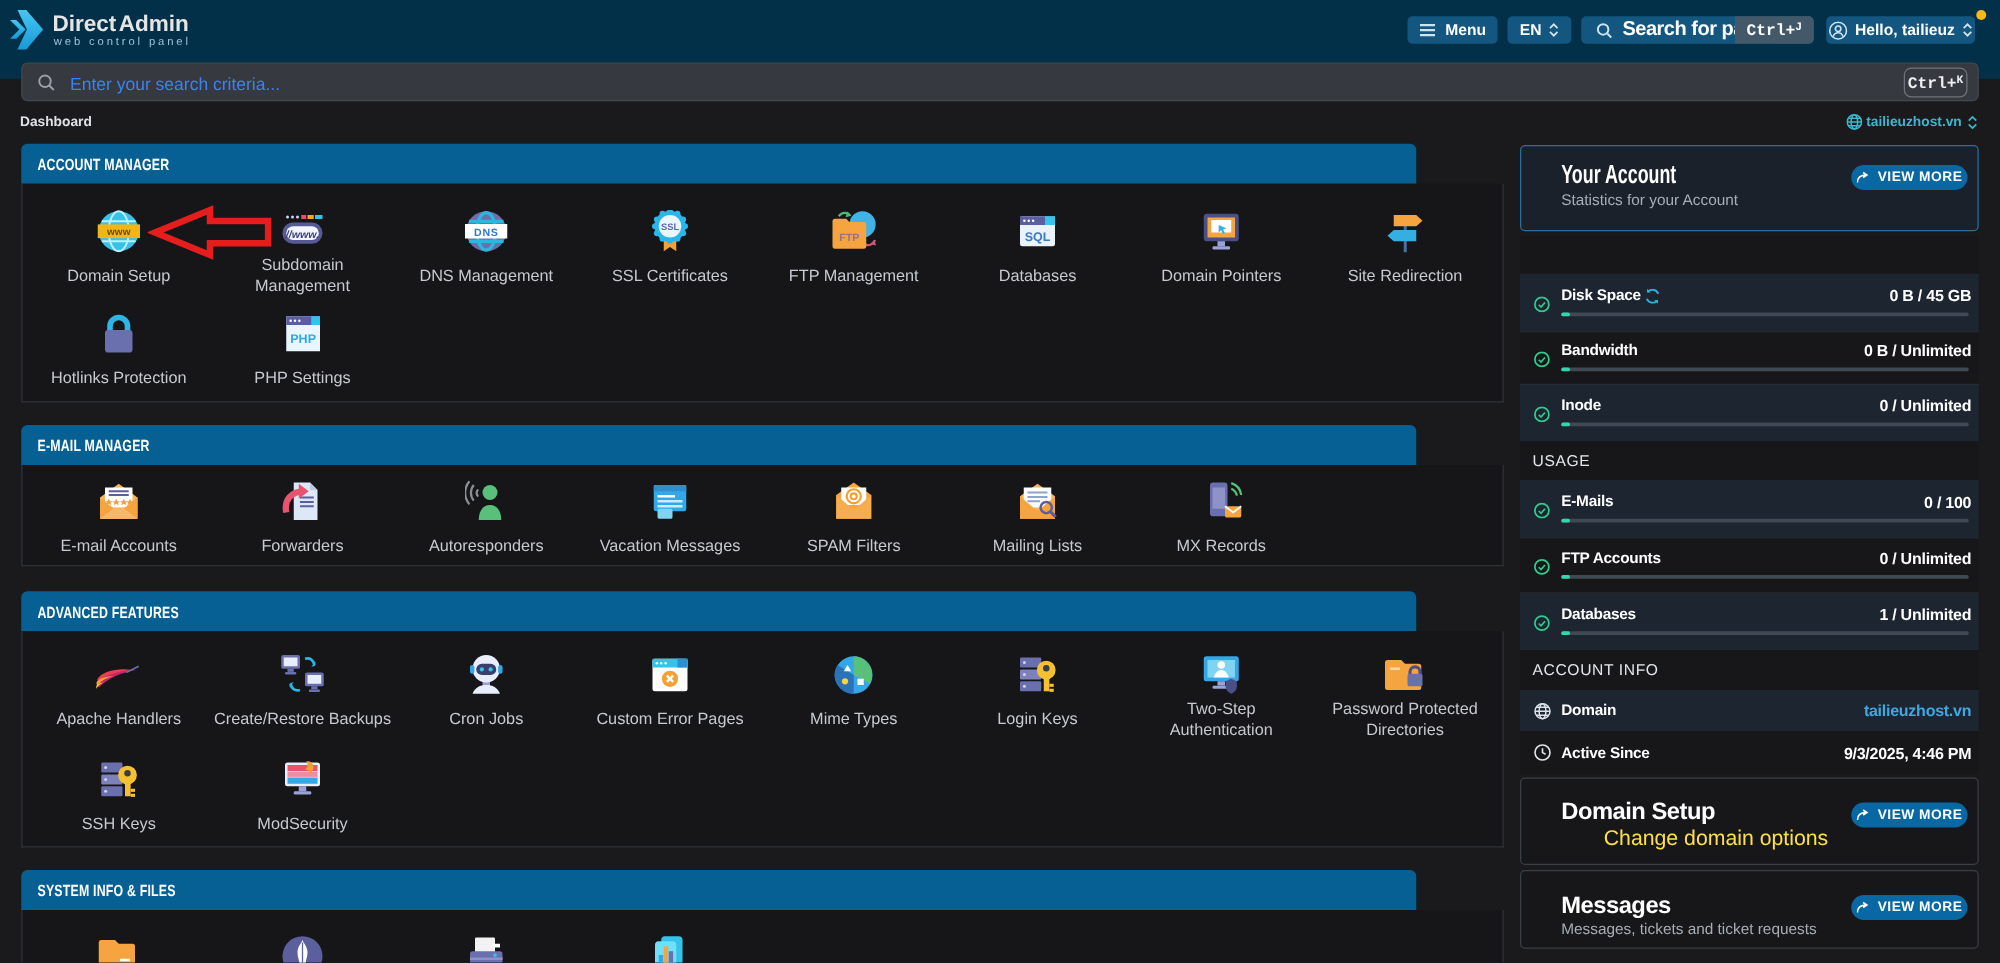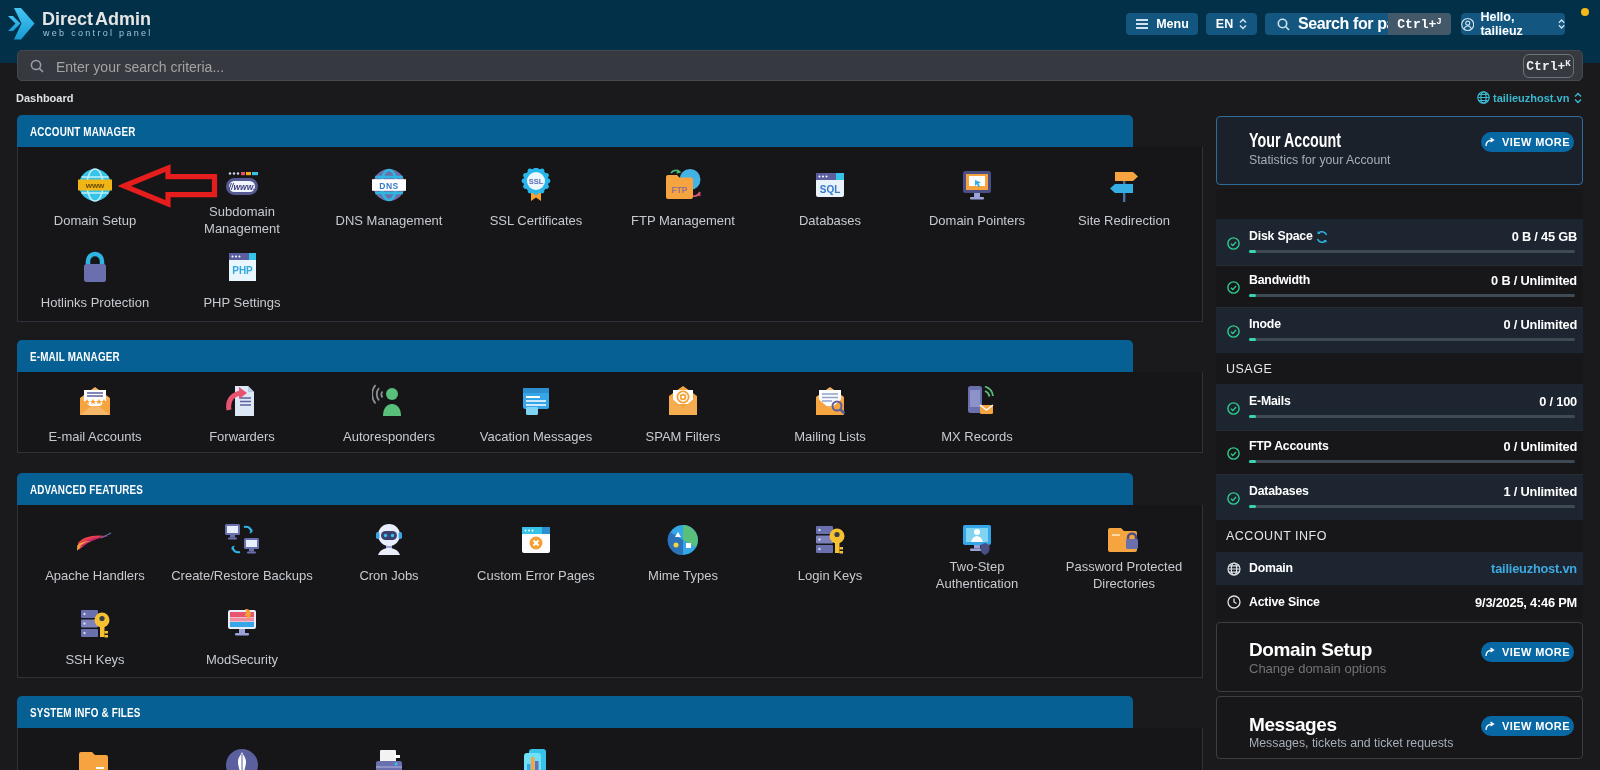--- a/index.html
+++ b/index.html
@@ -77,40 +77,40 @@
       </svg>
   </div>
   <div class="tbtn" style="left:1265px;width:186px;justify-content:flex-start;">
     <svg width="13" height="13" viewBox="0 0 13 13" style="margin-left:12px;margin-right:8px">
         <circle cx="5.5" cy="5.5" r="4.2" stroke="#cfe3ef" stroke-width="1.6" fill="none"></circle>
         <path d="M8.8 8.8L12 12" stroke="#cfe3ef" stroke-width="1.6"></path>
       </svg>
     <span style="letter-spacing:-0.4px;font-size:16px">Search for pages</span>
     <div style="position:absolute;right:0;top:0;width:63px;height:22px;background:#43596a;border-radius:0 4px 4px 0;display:flex;align-items:center;justify-content:center;font-family:'Liberation Mono',monospace;font-size:13px;">Ctrl+<span style="font-size:9px;margin-top:-4px">J</span></div>
   </div>
-  <div class="tbtn" style="left:1461px;width:104px;">
+  <div class="tbtn" style="left:1461px;width:119px;">
     <svg width="15" height="15" viewBox="0 0 15 15" style="margin-right:6px">
         <circle cx="7.5" cy="7.5" r="6.7" stroke="#cfe3ef" stroke-width="1.3" fill="none"></circle>
         <circle cx="7.5" cy="6" r="2.2" stroke="#cfe3ef" stroke-width="1.3" fill="none"></circle>
         <path d="M3.5 12.2c.8-2 2.2-3 4-3s3.2 1 4 3" stroke="#cfe3ef" stroke-width="1.3" fill="none"></path>
       </svg>
     Hello, tailieuz
     <svg width="8" height="12" viewBox="0 0 8 12" style="margin-left:6px">
         <path d="M1 4.5L4 1.5L7 4.5" stroke="#cfe3ef" stroke-width="1.5" fill="none"></path>
         <path d="M1 7.5L4 10.5L7 7.5" stroke="#cfe3ef" stroke-width="1.5" fill="none"></path>
       </svg>
   </div>
   <div class="abs" style="left:1581px;top:8px;width:8px;height:8px;border-radius:50%;background:#f6b818;"></div>
 
   <div class="abs" id="searchbar"></div>
   <svg class="abs" style="left:30px;top:59px" width="14" height="14" viewBox="0 0 14 14">
       <circle cx="6" cy="6" r="4.6" stroke="#9aa0a7" stroke-width="1.5" fill="none"></circle>
       <path d="M9.4 9.4L13 13" stroke="#9aa0a7" stroke-width="1.5"></path>
     </svg>
-  <div class="abs" style="left:56px;top:59px;color:#a3a3a3;font-size:14px;">Enter your search criteria...</div>
+  <div class="abs" style="left:56px;top:59px;color:#3b82f6;font-size:14px;">Enter your search criteria...</div>
   <div class="abs" id="ctrlk">Ctrl+<span style="font-size:9px;margin-top:-5px">K</span></div>
 
   <div class="abs" style="left:16px;top:92px;color:#dfe3e6;font-size:11px;font-weight:bold;">Dashboard</div>
   <svg class="abs" style="left:1477px;top:91px" width="13" height="13" viewBox="0 0 13 13">
       <circle cx="6.5" cy="6.5" r="5.7" stroke="#3ab8cf" stroke-width="1.2" fill="none"></circle>
       <ellipse cx="6.5" cy="6.5" rx="2.6" ry="5.7" stroke="#3ab8cf" stroke-width="1.2" fill="none"></ellipse>
       <path d="M.8 6.5h11.4M1.6 3.5h9.8M1.6 9.5h9.8" stroke="#3ab8cf" stroke-width="1.2"></path>
     </svg>
   <div class="abs" style="left:1493px;top:92px;color:#3ab8cf;font-size:11px;font-weight:bold;">tailieuzhost.vn</div>
   <svg class="abs" style="left:1574px;top:92px" width="8" height="12" viewBox="0 0 8 12">
@@ -512,21 +512,21 @@
 <div class="srow dark" style="top:585.0px;height:34.0px;"></div>
     <svg class="abs" style="left:1227px;top:595.0px" width="14" height="14" viewBox="0 0 14 14">
       <circle cx="7" cy="7" r="6" stroke="#dfe3e6" stroke-width="1.3" fill="none"></circle>
       <path d="M7 3.5V7l2.5 1.5" stroke="#dfe3e6" stroke-width="1.3" fill="none"></path>
     </svg>
     <div class="sname" style="top:594.5px;">Active Since</div>
     <div class="sval" style="top:594.5px;color:#fff;">9/3/2025, 4:46 PM</div>
 
   <div class="sbox" style="top:622px;height:70px;background:#17171a;border:1px solid #3a3f46;"></div>
   <div class="abs" style="left:1249px;top:639px;color:#fff;font-size:19px;font-weight:bold;letter-spacing:-.4px;">Domain Setup</div>
-  <div class="abs" style="left:1249px;top:661px;color:#737373;font-size:13px;">Change domain options</div>
+  <div class="abs" style="left:1283px;top:661px;color:#fde047;font-size:17px;">Change domain options</div>
   <div class="vmore" style="left:1481px;top:642px;"><svg width="12" height="10" viewBox="0 0 12 10">
         <path d="M1 9c0-4 2-6 7-6M5.5 1l3 2-3 2" stroke="#fff" stroke-width="1.3" fill="none"></path>
       </svg>VIEW MORE</div>
 
   <div class="sbox" style="top:696px;height:63px;background:#17171a;border:1px solid #3a3f46;"></div>
   <div class="abs" style="left:1249px;top:714px;color:#fff;font-size:19px;font-weight:bold;letter-spacing:-.4px;">Messages</div>
   <div class="abs" style="left:1249px;top:736px;color:#a6adb6;font-size:12.3px;">Messages, tickets and ticket requests</div>
   <div class="vmore" style="left:1481px;top:716px;"><svg width="12" height="10" viewBox="0 0 12 10">
         <path d="M1 9c0-4 2-6 7-6M5.5 1l3 2-3 2" stroke="#fff" stroke-width="1.3" fill="none"></path>
       </svg>VIEW MORE</div>

